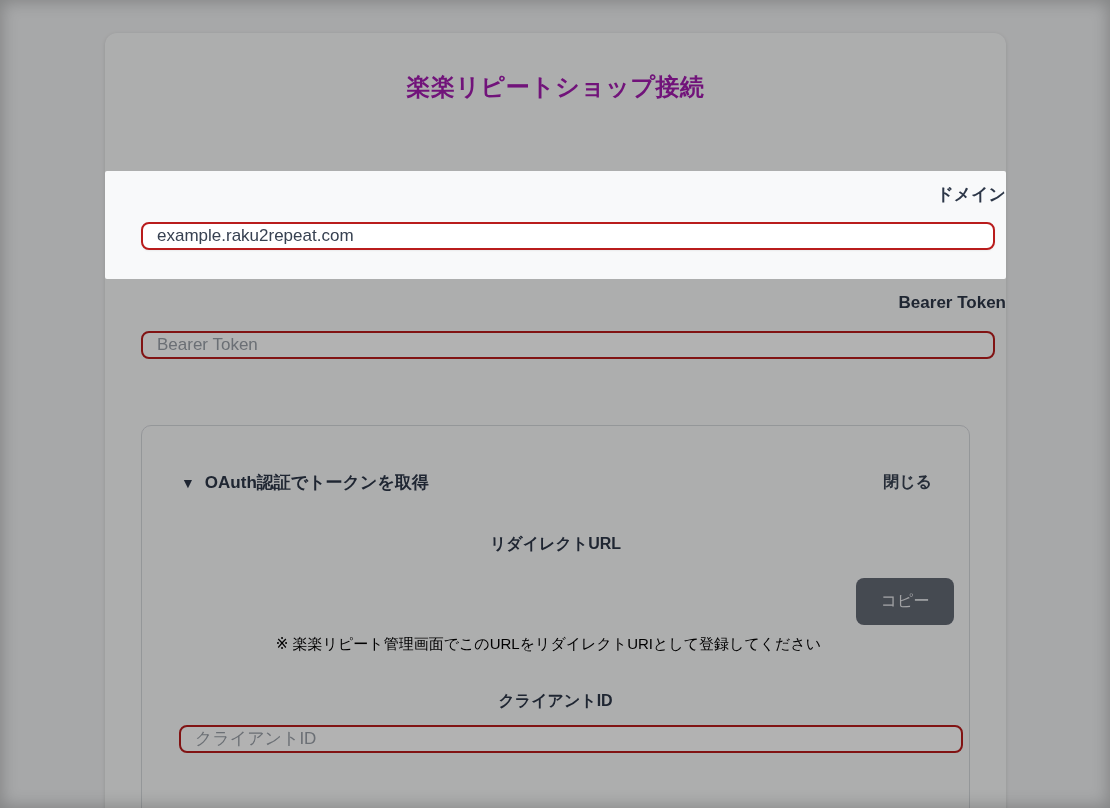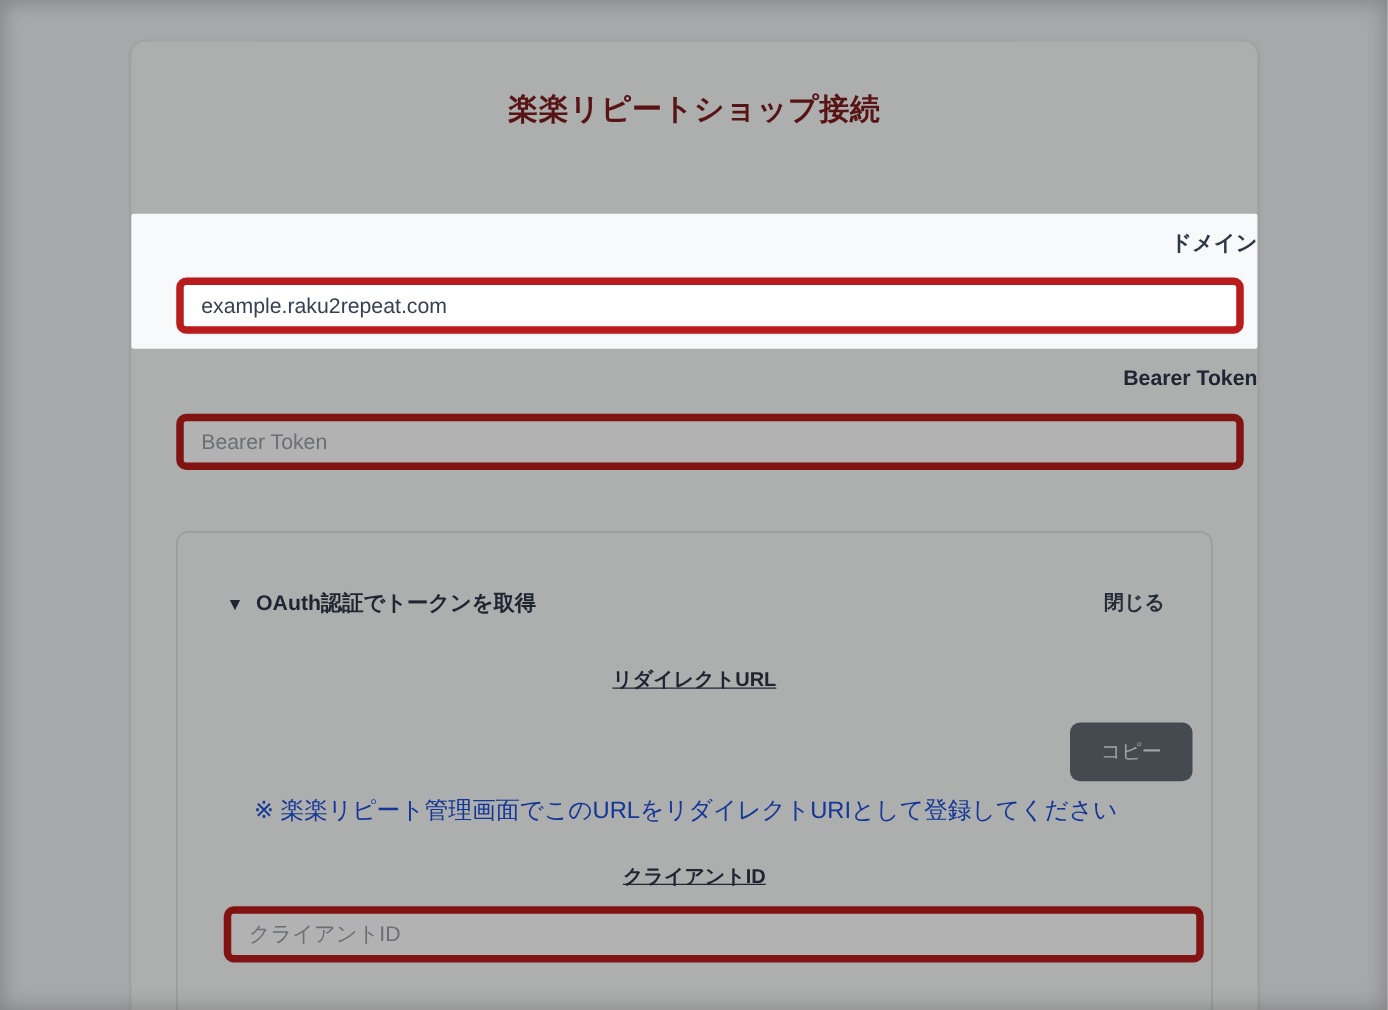--- a/index.html
+++ b/index.html
@@ -11,40 +11,40 @@
   .card {
     position: absolute; left: 105px; top: 33px;
     width: 901px; height: 940px;
     background: #f8f9fa;
     border-radius: 12px;
     box-shadow: 0 1px 4px rgba(0,0,0,0.12);
   }
   .page-title {
     position: absolute; top: 38px; left: 0; right: 0;
     text-align: center;
-    font-size: 24px; font-weight: 700; color: #7f1d1d;
+    font-size: 24px; font-weight: 700; color: #a21caf;
     letter-spacing: 0.5px;
   }
   .page-subtitle {
     position: absolute; top: 94px; left: 0; right: 0;
     text-align: center;
     font-size: 17px; color: #374151;
   }
   .field-label {
     position: absolute; left: 0; right: 0;
     text-align: right;
     font-size: 17px; font-weight: 700; color: #2d3748;
   }
   .lbl-domain { top: 150px; }
   .lbl-bearer { top: 260px; }
   .text-input {
     position: absolute;
-    height: 45px;
+    height: 28px;
     background: #ffffff;
-    border: 6px solid #b91c1c;
+    border: 2px solid #b91c1c;
     border-radius: 8px;
     font-size: 17px; color: #374151;
     padding: 0 14px;
     font-family: "Liberation Sans", "DejaVu Sans", sans-serif;
     outline: none;
   }
   .text-input::placeholder { color: #9aa0a8; opacity: 1; }
   .inp-domain { left: 36px; top: 189px; width: 854px; box-shadow: 0 1px 2px rgba(0,0,0,0.06); }
   .inp-bearer { left: 36px; top: 298px; width: 854px; }
   .oauth-box {
@@ -65,39 +65,39 @@
     display: flex; align-items: center; gap: 10px;
   }
   .tri-icon { font-size: 14px; color: #2d3748; }
   .close-btn {
     font-size: 16px; font-weight: 600; color: #374151;
     background: none; border: none; cursor: pointer;
     font-family: inherit;
   }
   .oauth-label {
     position: absolute; left: 0; right: 0; text-align: center;
-    font-size: 16px; font-weight: 700; color: #2d3748; text-decoration: underline;
+    font-size: 16px; font-weight: 700; color: #2d3748;
   }
   .lbl-redirect { top: 108px; }
   .lbl-client { top: 265px; }
   .inp-redirect { left: 37px; top: 153px; width: 667px; }
   .copy-btn {
     position: absolute; left: 714px; top: 152px;
     width: 98px; height: 47px;
     background: #646a75;
     color: #e8eaed;
     font-size: 16px;
     border: none; border-radius: 8px;
     cursor: pointer;
     font-family: inherit;
   }
   .oauth-note {
     position: absolute; top: 209px; left: 0; right: 14px;
     text-align: center;
-    font-size: 19px; color: #1d4ed8;
+    font-size: 15px; color: #000000;
   }
   .inp-client { left: 37px; top: 299px; width: 784px; }
 
   
   .dim-wrap {
     position: fixed; inset: 0; overflow: hidden;
     pointer-events: none; z-index: 10;
   }
   .spotlight {
     position: absolute; left: 105px; top: 171px;

